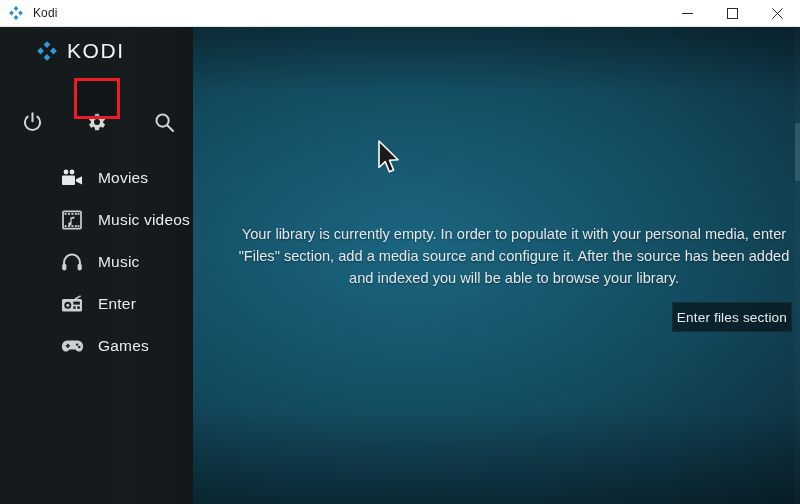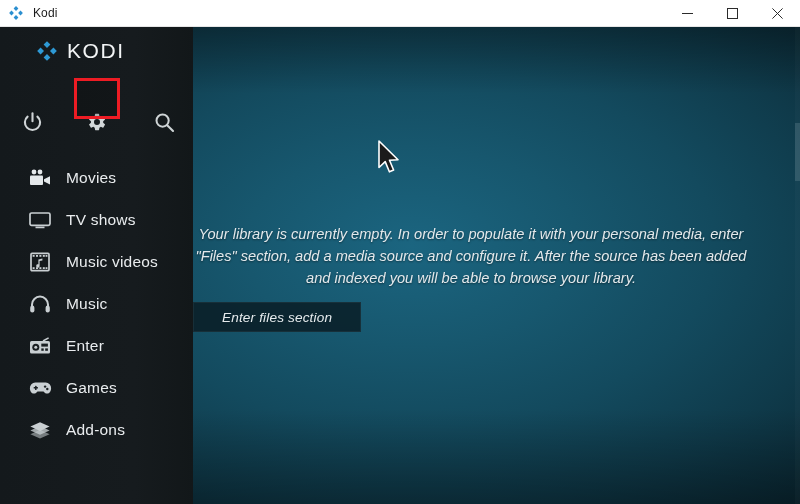--- a/index.html
+++ b/index.html
@@ -81,49 +81,50 @@
   .tool-search { left:136px; }
   .highlight-box {
     position:absolute; left:74px; top:51px; width:46px; height:41px;
     border:3px solid #ed1c24; background:rgba(0,0,0,.18);
   }
 
   .menu { position:absolute; left:0; top:130px; width:193px; }
   .menu-item {
     position:relative; height:42px; display:flex; align-items:center;
     padding-left:24px;
+    margin-left:32px;
   }
   .mi-icon {
     width:32px; height:24px; display:flex; align-items:center; justify-content:center;
     flex:0 0 32px;
   }
   .mi-icon svg { display:block; }
   .mi-label {
     margin-left:10px; font-size:15.5px; color:#e9ecee; letter-spacing:.2px;
   }
   .menu-item.dim .mi-icon  { opacity:.52; }
 
   
   .clock {
     position:absolute; right:12px; top:3px;
     font-size:30px; color:#d9dee0; letter-spacing:.5px; font-weight:300;
   }
 
   
   .panel {
     position:absolute; left:193px; right:8px; top:196px;
-    display:flex; flex-direction:column; align-items:flex-start;font-style:italic;
+    display:flex; flex-direction:column; align-items:flex-end;
   }
   .panel-msg {
     width:556px; text-align:center; font-size:14.6px; line-height:22px;
     color:#e3e9ec; text-shadow:0 1px 2px rgba(0,0,0,.45);
   }
   .panel-actions { margin-top:13px; display:flex; gap:14px; }
   .pbtn {
-    height:30px; padding:0 28px; display:flex; align-items:center; justify-content:center;
+    height:30px; padding:0 4px; display:flex; align-items:center; justify-content:center;
     background:rgba(9,25,33,.80); border:1px solid rgba(255,255,255,.05);
     color:#e6ebed; font-size:13.6px; letter-spacing:.15px;
   }
 
   
   .cursor { position:absolute; left:377px; top:113px; width:26px; height:38px; }
 
   
   .scroll-track {
     position:absolute; right:0; top:0; width:5px; height:477px;
@@ -236,29 +237,20 @@
             <svg width="22" height="18" viewBox="0 0 22 18">
               <circle cx="5" cy="3" r="2.4" fill="#e4e8ea"></circle>
                 <circle cx="11" cy="3" r="2.4" fill="#e4e8ea"></circle>
               <rect x="1" y="6.6" width="13" height="9.4" rx="1" fill="#e4e8ea"></rect>
               <path d="M15 10.2 L21 7.2 L21 15.4 L15 12.4 Z" fill="#e4e8ea"></path>
             </svg>
           </span>
           <span class="mi-label">Movies</span>
         </div>
 
-        <div class="menu-item">
-          <span class="mi-icon">
-            <svg width="22" height="18" viewBox="0 0 22 18">
-              <rect x="1" y="2" width="20" height="12.4" rx="1.6" fill="none" stroke="#c9cfd2" stroke-width="1.7"></rect>
-              <line x1="6.5" y1="16.4" x2="15.5" y2="16.4" stroke="#c9cfd2" stroke-width="1.7"></line>
-            </svg>
-          </span>
-          <span class="mi-label">TV shows</span>
-        </div>
 
         <div class="menu-item">
           <span class="mi-icon">
             <svg width="20" height="20" viewBox="0 0 20 20">
               <rect x="1" y="1.4" width="18" height="17.2" rx="1" fill="none" stroke="#c9cfd2" stroke-width="1.7"></rect>
               <g fill="#c9cfd2">
                 <rect x="2.6" y="3" width="2" height="1.8"></rect>
                   <rect x="6" y="3" width="2" height="1.8"></rect>
                 <rect x="9.4" y="3" width="2" height="1.8"></rect>
                   <rect x="12.8" y="3" width="2" height="1.8"></rect>
@@ -310,30 +302,20 @@
                 <rect x="4.6" y="7.1" width="4.4" height="1.5" rx=".6"></rect>
                 <rect x="6.05" y="5.65" width="1.5" height="4.4" rx=".6"></rect>
                 <circle cx="16.1" cy="6.6" r="1.2"></circle>
                   <circle cx="18.3" cy="9" r="1.2"></circle>
               </g>
             </svg>
           </span>
           <span class="mi-label">Games</span>
         </div>
 
-        <div class="menu-item">
-          <span class="mi-icon">
-            <svg width="22" height="19" viewBox="0 0 22 19">
-              <path d="M11 1.2 L20.6 5.6 L11 10 L1.4 5.6 Z" fill="#c9cfd2"></path>
-              <path d="M1.4 9.4 L11 13.8 L20.6 9.4 L11 5 Z" fill="#c9cfd2" opacity=".78"></path>
-              <path d="M1.4 13.2 L11 17.6 L20.6 13.2 L11 8.8 Z" fill="#c9cfd2" opacity=".55"></path>
-            </svg>
-          </span>
-          <span class="mi-label">Add-ons</span>
-        </div>
 
         <div class="menu-item dim">
           <span class="mi-icon">
             
           </span>
 
         </div>
 
       </div>
     </div>

